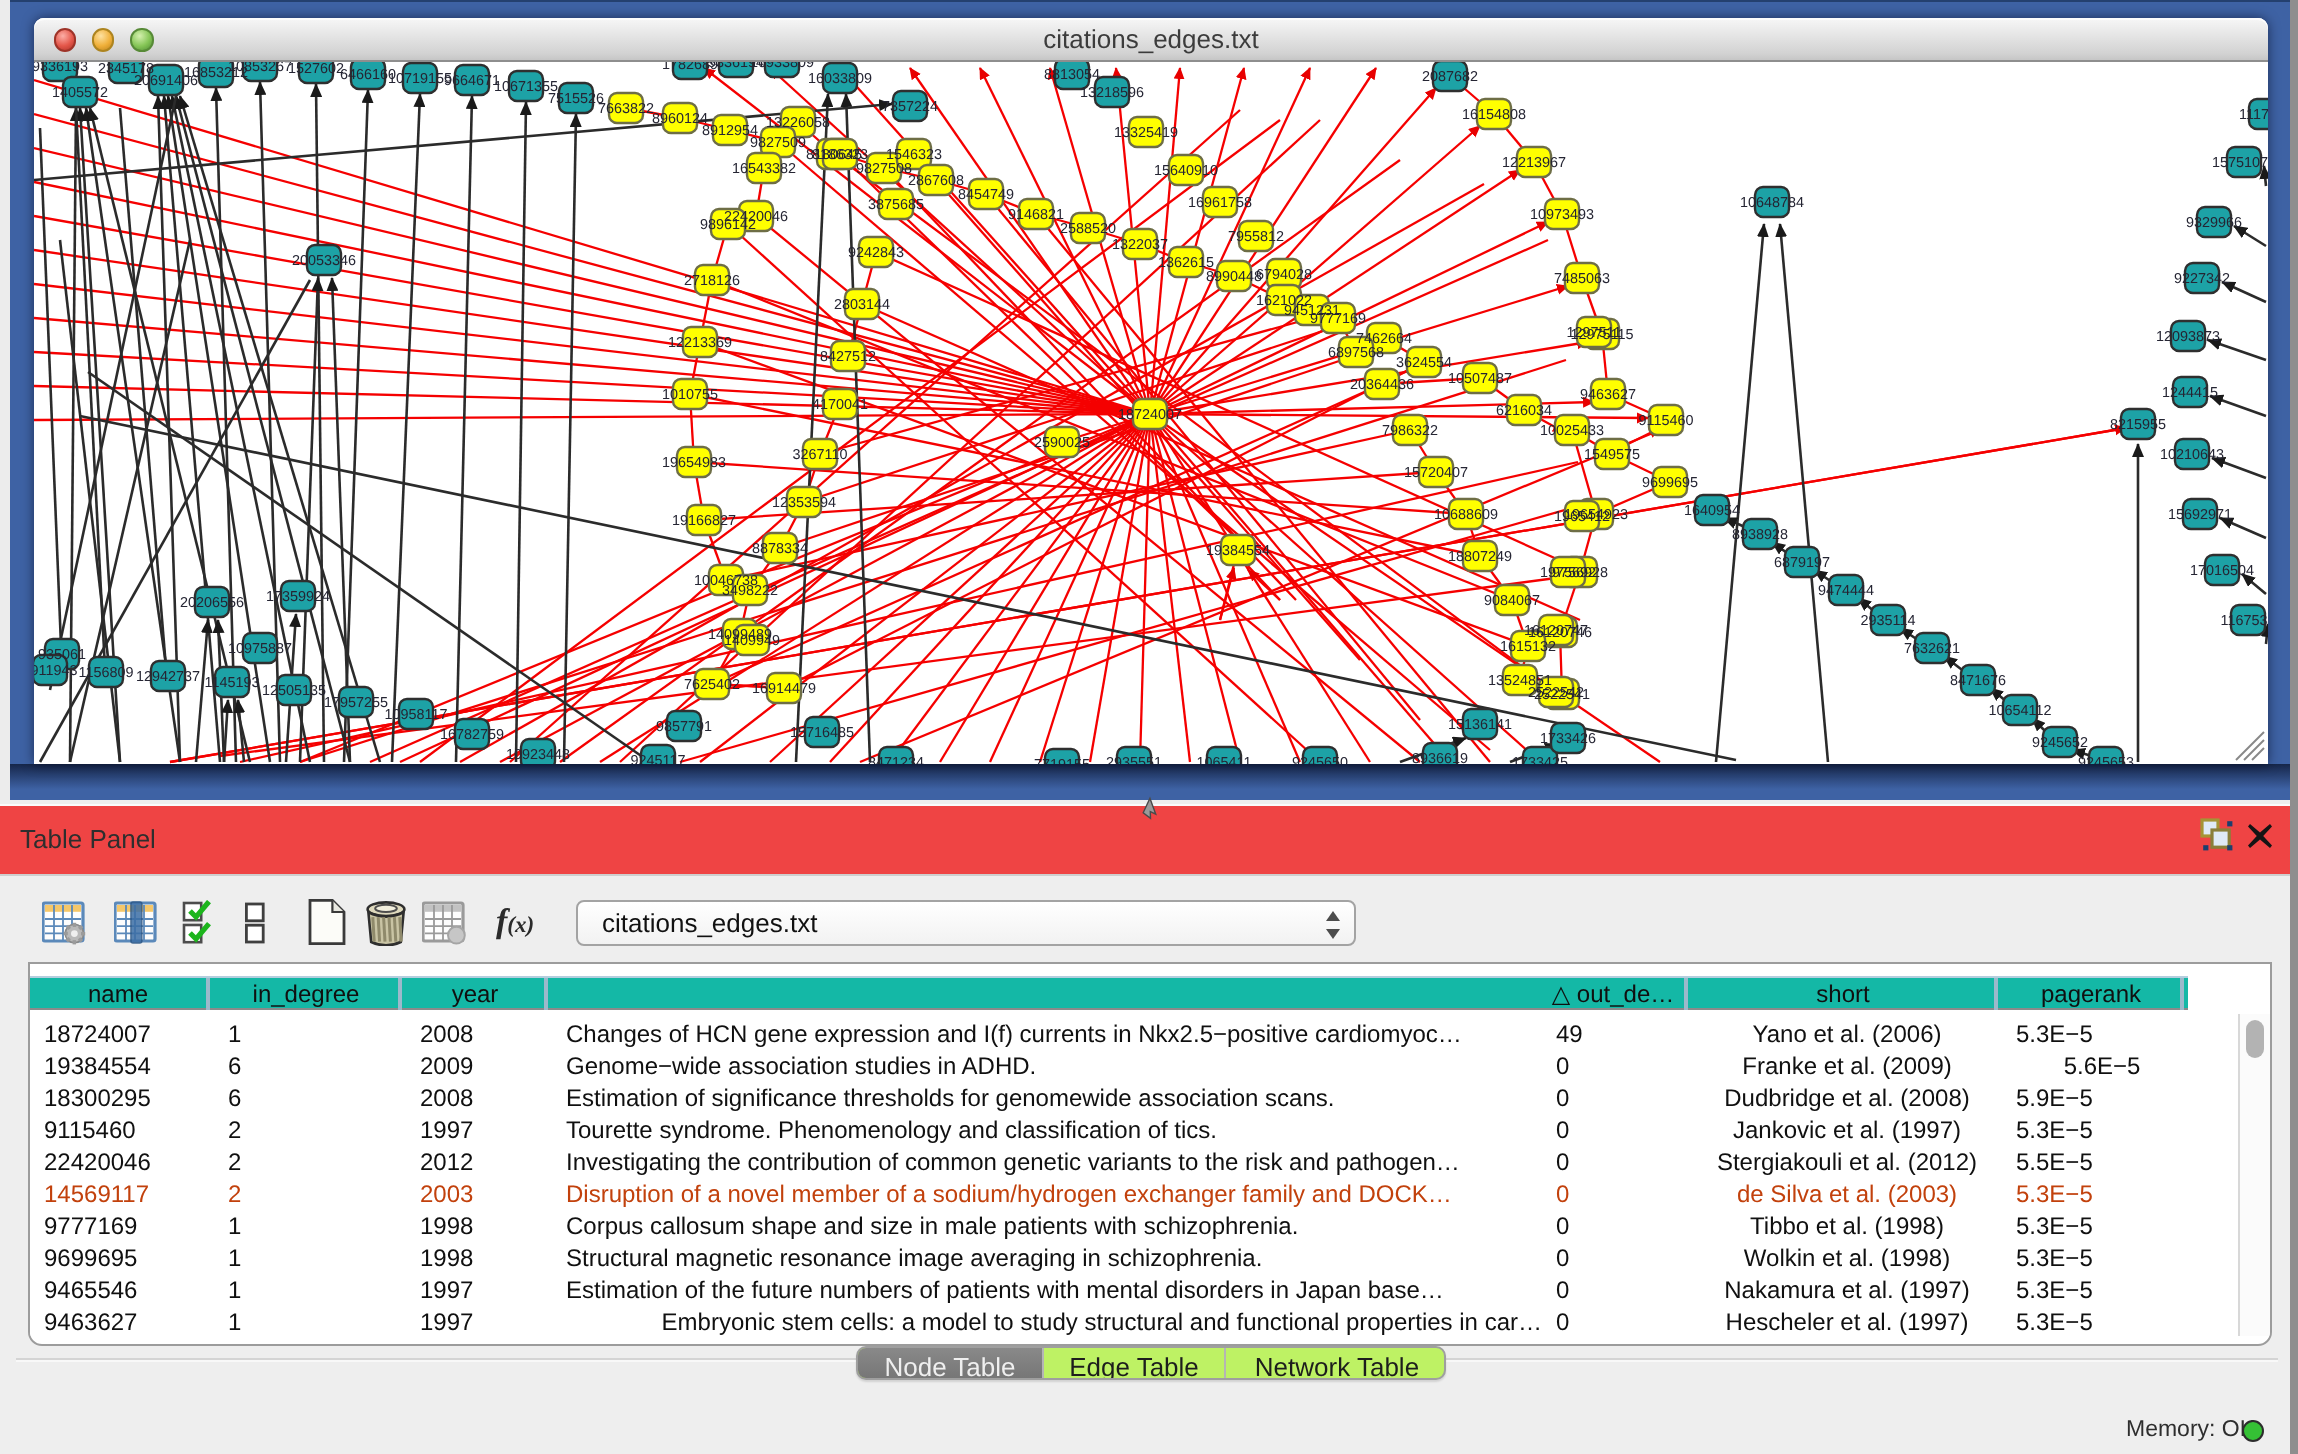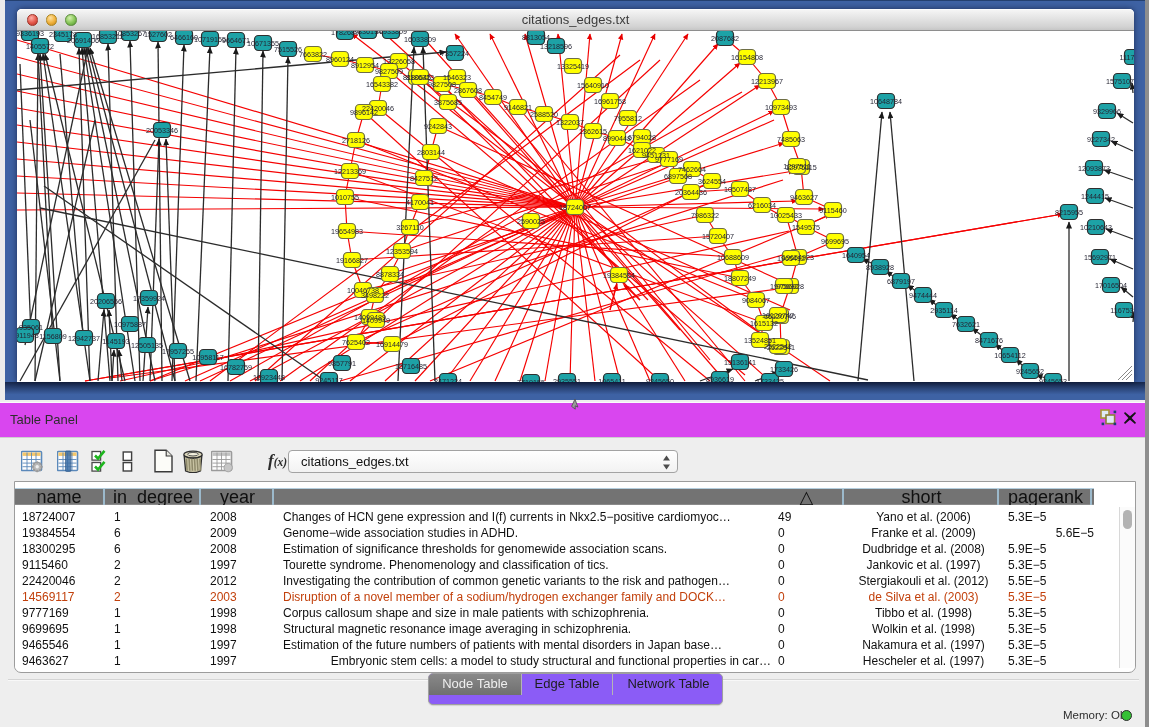--- a/index.html
+++ b/index.html
@@ -9,35 +9,35 @@
  background:linear-gradient(#16264a,#3e62a4 70%)}
 #win{position:absolute;left:17px;top:9px;width:1117px;height:373px;border-radius:5px 5px 0 0;
  background:#fff;box-shadow:0 0 6px rgba(0,0,20,.55)}
 #tbar{position:absolute;left:0;top:0;width:100%;height:22px;border-radius:5px 5px 0 0;
  background:linear-gradient(#f7f7f7,#d2d2d2 85%,#c6c6c6);border-bottom:1px solid #8e8e8e;
  box-shadow:inset 0 1px 0 #fdfdfd}
 .tl{position:absolute;top:5.2px;width:11.5px;height:11.5px;border-radius:50%;box-sizing:border-box}
 #title{position:absolute;top:3px;left:0;width:100%;text-align:center;font-size:13px;color:#3c3c3c}
 #graystrip{position:absolute;left:1145px;top:0;width:4px;height:727px;background:#8e8e8e}
 #tpanel{position:absolute;left:0;top:400px;width:1145px;height:327px;background:#eeeeee}
-#tphead{position:absolute;left:0;top:402px;width:1145px;height:36px;background:#d946ef;
+#tphead{position:absolute;left:0;top:402px;width:1145px;height:36px;background:#ef4444;
  border-top:1px solid #fbfbfb;border-bottom:1px solid #cecece}
 #tphead span{position:absolute;left:10px;top:9px;font-size:13px;color:#2e2e2e}
 #combo{position:absolute;left:288px;top:450px;width:390px;height:23px;background:linear-gradient(#ffffff,#f2f2f2);
  border:1px solid #a3a3a3;border-radius:4px;font-size:13px;color:#111;line-height:21px;padding-left:12px}
 #tablebox{position:absolute;left:14px;top:481px;width:1122px;height:192px;background:#fff;
  border:1px solid #9c9c9c;border-radius:0 0 7px 7px;overflow:hidden}
-#thead{position:absolute;left:0;top:6px;width:1079px;height:17px;background:#737373;
- border-top:1px solid #b4cede;border-bottom:1px solid #8a8a8a;font-size:18px;color:#101010}
+#thead{position:absolute;left:0;top:6px;width:1079px;height:17px;background:#14b8a6;
+ border-top:1px solid #b4cede;border-bottom:1px solid #8a8a8a;font-size:12px;color:#101010}
 #sbar{position:absolute;left:1104px;top:25px;width:17px;height:161px;background:#fbfbfb;
  border-left:1px solid #d8d8d8}
 #sthumb{position:absolute;left:3px;top:3px;width:9px;height:19px;background:#b3b3b3;border-radius:5px}
 #groove{position:absolute;left:8px;top:679px;width:1131px;height:2px;
  border-top:1px solid #d4d4d4;border-bottom:1px solid #f8f8f8}
-#tabs{position:absolute;left:428px;top:673px;width:295px;height:32px;background:#8b5cf6;
+#tabs{position:absolute;left:428px;top:673px;width:295px;height:17px;background:#bef264;
  border:1px solid #9f9f9f;border-radius:5px;overflow:hidden;font-size:13px;
  box-shadow:0 1px 1px rgba(0,0,0,.12)}
 .seg{position:absolute;top:0;height:21px;line-height:20px;text-align:center;color:#1d1d1d}
 #mem{position:absolute;left:1063px;top:709px;font-size:11.5px;color:#2e2e2e}
 #memdot{position:absolute;left:1121px;top:710px;width:11px;height:11px;border-radius:50%;
  background:#35c135;border:1.3px solid #2c2c2c}
 </style></head><body>
 <div id="bluep"></div>
 <div id="shadow"></div>
 <div id="win">
@@ -661,21 +661,21 @@
     <rect x="0.5" y="1.5" width="20" height="19" fill="#fdfdfd" stroke="#9a9a9a" stroke-width="1.6" rx="1"></rect>
     <rect x="1.5" y="2.5" width="18" height="3.4" fill="#c2c2c2"></rect>
     <line x1="1.5" y1="9.5" x2="19.5" y2="9.5" stroke="#9a9a9a" stroke-width="0.9"></line>
     <line x1="1.5" y1="13.100000000000001" x2="19.5" y2="13.100000000000001" stroke="#9a9a9a" stroke-width="0.9"></line>
     <line x1="1.5" y1="16.700000000000003" x2="19.5" y2="16.700000000000003" stroke="#9a9a9a" stroke-width="0.9"></line>
     <line x1="6.0" y1="2.5" x2="6.0" y2="20.5" stroke="#9a9a9a" stroke-width="0.9"></line>
     <line x1="10.5" y1="2.5" x2="10.5" y2="20.5" stroke="#9a9a9a" stroke-width="0.9"></line>
     <line x1="15.0" y1="2.5" x2="15.0" y2="20.5" stroke="#9a9a9a" stroke-width="0.9"></line>
     <circle cx="17.2" cy="17.6" r="4.2" fill="#c6c6c6" stroke="#a5a5a5"></circle>
   </svg>
-<div style="position:absolute;left:248px;top:451px;font-family:'Liberation Serif',serif;font-style:italic;font-weight:bold;color:#2b2b2b;font-size:17px;margin-left:20px;">f<span style="font-size:11.5px">(x)</span></div>
+<div style="position:absolute;left:248px;top:451px;font-family:'Liberation Serif',serif;font-style:italic;font-weight:bold;color:#2b2b2b;font-size:17px;">f<span style="font-size:11.5px">(x)</span></div>
 <div id="combo">citations_edges.txt<svg style="position:absolute;right:6px;top:4px" width="9" height="15" viewBox="0 0 9 15">
  <path d="M4.5 0.5 L8 5.5 L1 5.5 z" fill="#4c4c4c"></path>
       <path d="M4.5 14.5 L8 9.5 L1 9.5 z" fill="#4c4c4c"></path>
     </svg></div>
 <div id="tablebox">
  <div id="thead">
       <div style="position:absolute;left:0px;top:0;width:90px;height:17px;border-right:2px solid #9cb9cb;text-align:center;line-height:17px;overflow:hidden">name</div>
       <div style="position:absolute;left:92px;top:0;width:94px;height:17px;border-right:2px solid #9cb9cb;text-align:center;line-height:17px;overflow:hidden">in_degree</div>
       <div style="position:absolute;left:188px;top:0;width:71px;height:17px;border-right:2px solid #9cb9cb;text-align:center;line-height:17px;overflow:hidden">year</div>
       <div style="position:absolute;left:756px;top:0;width:73px;height:17px;border-right:2px solid #9cb9cb;text-align:center;line-height:17px;overflow:hidden">△ out_de…</div>
@@ -692,21 +692,21 @@
       <div style="position:absolute;left:831px;top:0;width:155px;height:16px;text-align:center;overflow:hidden;white-space:nowrap">Yano et al. (2006)</div>
       <div style="position:absolute;left:986px;top:0;width:93px;height:16px;padding-left:7px;text-align:left;overflow:hidden;white-space:nowrap">5.3E−5</div>
     </div>
     <div style="position:absolute;left:0;top:44px;width:1079px;height:16px;font-size:12px;color:#101010">
       <div style="position:absolute;left:0px;top:0;width:92px;height:16px;padding-left:7px;text-align:left;overflow:hidden;white-space:nowrap">19384554</div>
       <div style="position:absolute;left:92px;top:0;width:96px;height:16px;padding-left:7px;text-align:left;overflow:hidden;white-space:nowrap">6</div>
       <div style="position:absolute;left:188px;top:0;width:73px;height:16px;padding-left:7px;text-align:left;overflow:hidden;white-space:nowrap">2009</div>
       <div style="position:absolute;left:261px;top:0;width:495px;height:16px;padding-left:7px;text-align:left;overflow:hidden;white-space:nowrap">Genome−wide association studies in ADHD.</div>
       <div style="position:absolute;left:756px;top:0;width:75px;height:16px;padding-left:7px;text-align:left;overflow:hidden;white-space:nowrap">0</div>
       <div style="position:absolute;left:831px;top:0;width:155px;height:16px;text-align:center;overflow:hidden;white-space:nowrap">Franke et al. (2009)</div>
-      <div style="position:absolute;left:986px;top:0;width:93px;height:16px;padding-left:7px;text-align:right;overflow:hidden;white-space:nowrap">5.6E−5</div>
+      <div style="position:absolute;left:986px;top:0;width:93px;height:16px;padding-left:7px;text-align:center;overflow:hidden;white-space:nowrap">5.6E−5</div>
     </div>
     <div style="position:absolute;left:0;top:60px;width:1079px;height:16px;font-size:12px;color:#101010">
       <div style="position:absolute;left:0px;top:0;width:92px;height:16px;padding-left:7px;text-align:left;overflow:hidden;white-space:nowrap">18300295</div>
       <div style="position:absolute;left:92px;top:0;width:96px;height:16px;padding-left:7px;text-align:left;overflow:hidden;white-space:nowrap">6</div>
       <div style="position:absolute;left:188px;top:0;width:73px;height:16px;padding-left:7px;text-align:left;overflow:hidden;white-space:nowrap">2008</div>
       <div style="position:absolute;left:261px;top:0;width:495px;height:16px;padding-left:7px;text-align:left;overflow:hidden;white-space:nowrap">Estimation of significance thresholds for genomewide association scans.</div>
       <div style="position:absolute;left:756px;top:0;width:75px;height:16px;padding-left:7px;text-align:left;overflow:hidden;white-space:nowrap">0</div>
       <div style="position:absolute;left:831px;top:0;width:155px;height:16px;text-align:center;overflow:hidden;white-space:nowrap">Dudbridge et al. (2008)</div>
       <div style="position:absolute;left:986px;top:0;width:93px;height:16px;padding-left:7px;text-align:left;overflow:hidden;white-space:nowrap">5.9E−5</div>
     </div>

